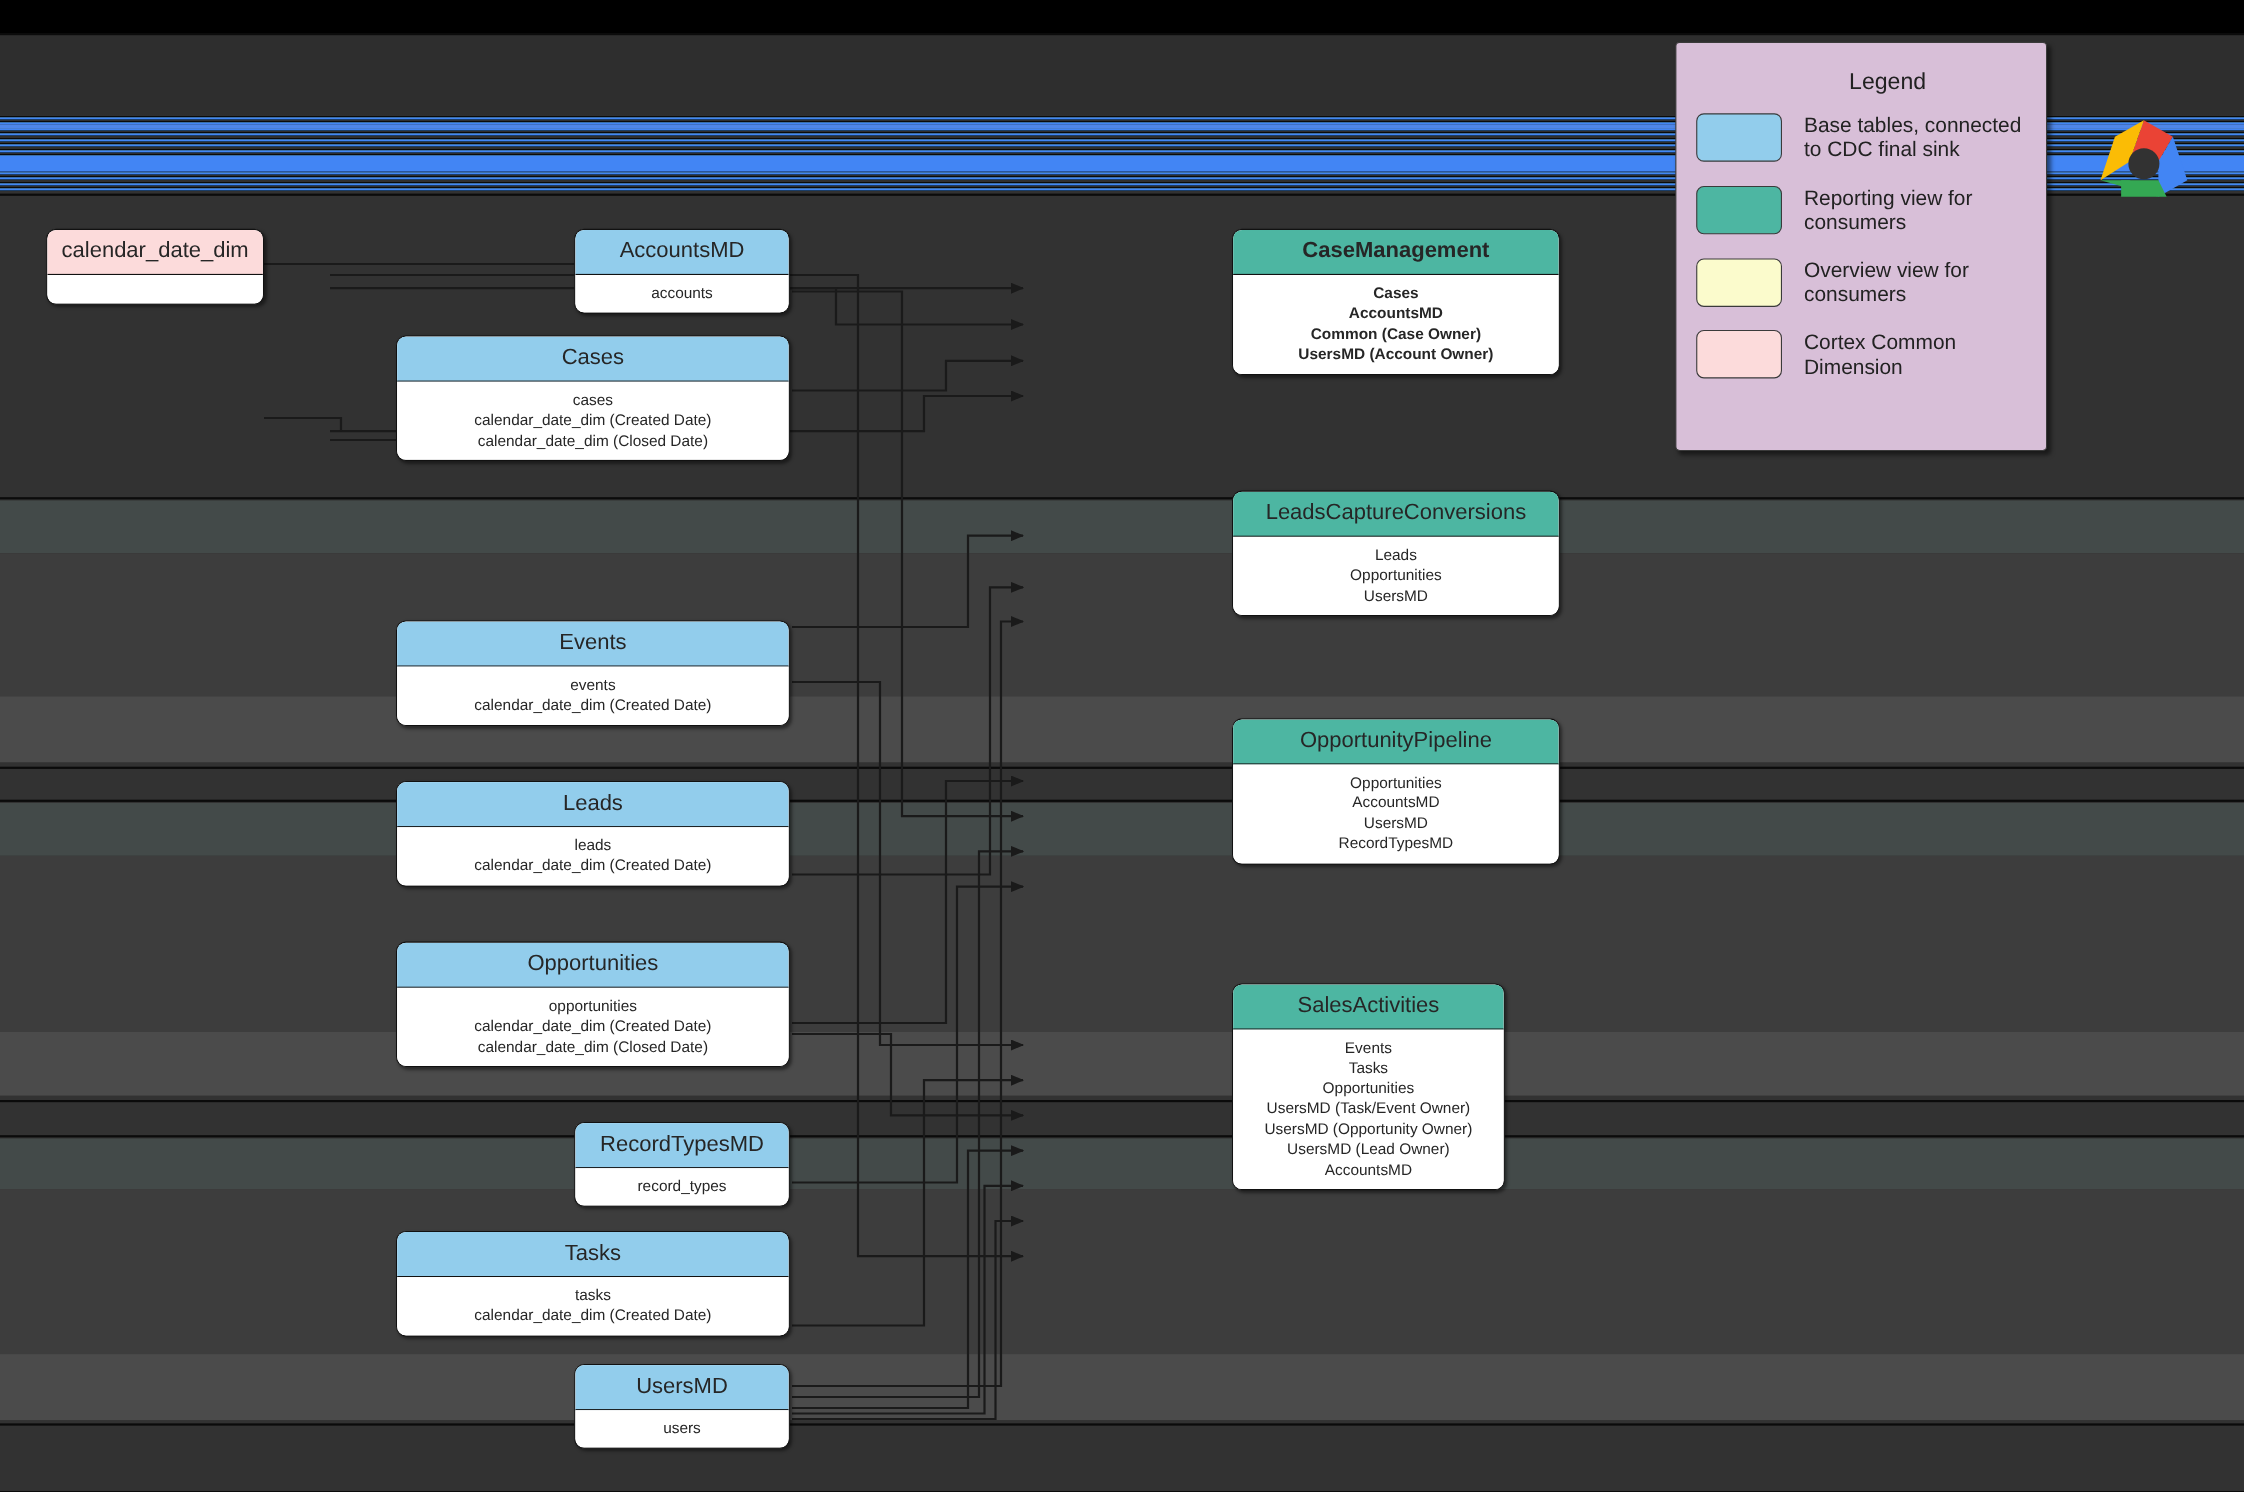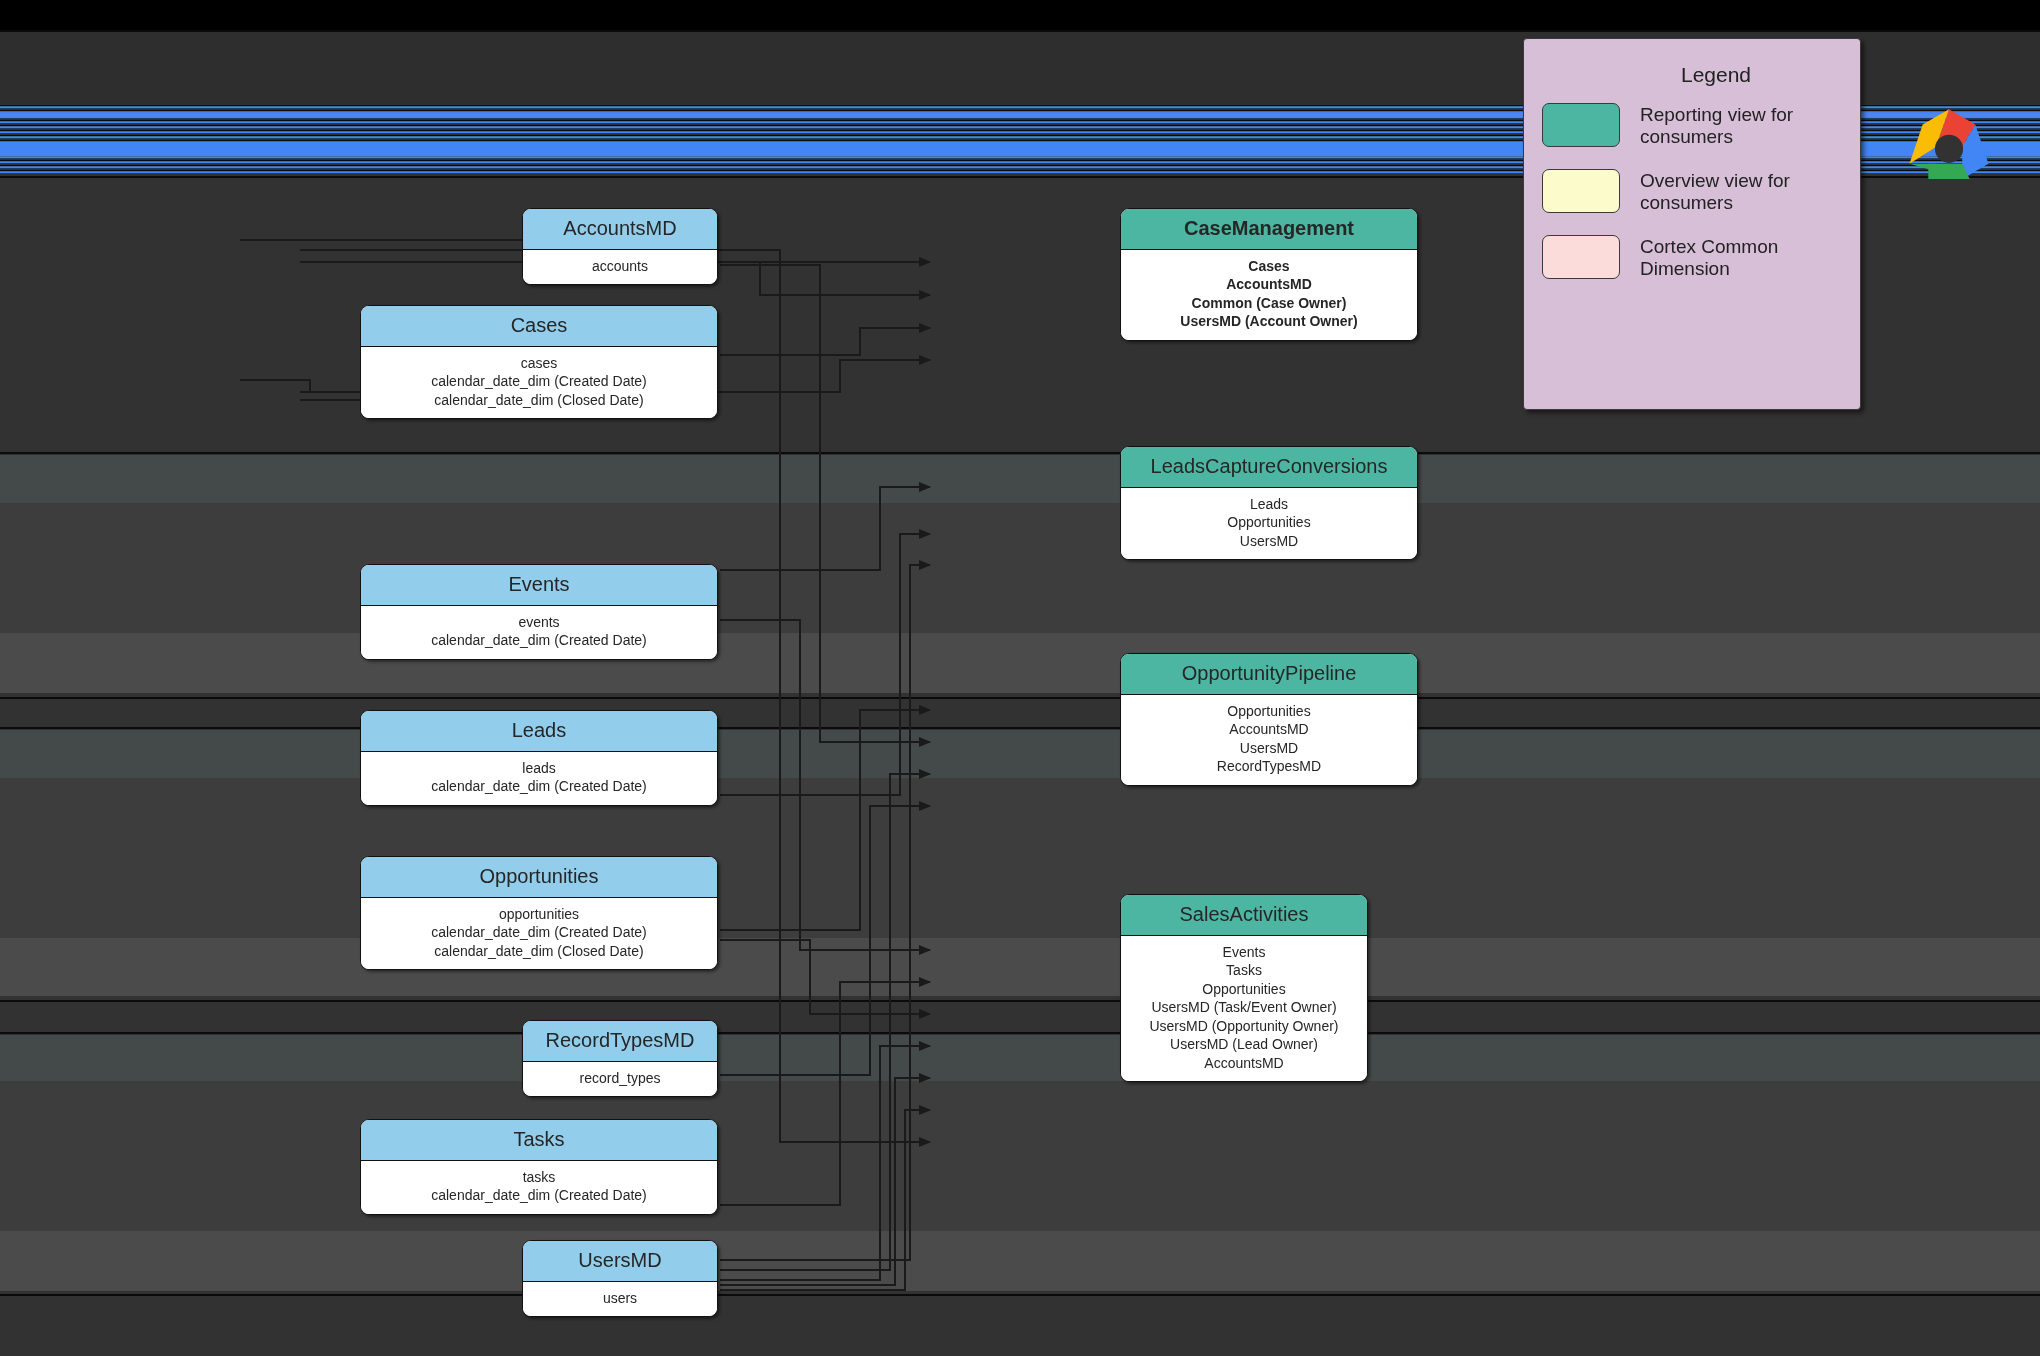--- a/index.html
+++ b/index.html
@@ -242,20 +242,24 @@
       <path d="M300,250 L780,250 L780,1142 L930,1142"></path>
     </g>
     <g stroke="#1a1a1a" stroke-width="2" fill="none">
 
       <path d="M240,240 L300,240"></path>
       <path d="M240,380 L310,380 L310,392"></path>
       <path d="M300,400 L360,400"></path>
     </g>
   </svg>
 
+  <div class="node pink" style="left:42px;top:208px;width:198px;">
+    <div class="node-title">calendar_date_dim</div>
+    <div class="node-body empty"></div>
+  </div>
 
   <div class="node blue" style="left:522px;top:208px;width:196px;">
     <div class="node-title">AccountsMD</div>
     <div class="node-body">
       <div class="node-row">accounts</div>
     </div>
   </div>
 
   <div class="node blue" style="left:360px;top:305px;width:358px;">
     <div class="node-title">Cases</div>
@@ -352,20 +356,24 @@
       <div class="node-row">UsersMD (Task/Event Owner)</div>
       <div class="node-row">UsersMD (Opportunity Owner)</div>
       <div class="node-row">UsersMD (Lead Owner)</div>
       <div class="node-row">AccountsMD</div>
     </div>
   </div>
 
   <div class="legend">
     <div class="legend-title">Legend</div>
 
+    <div class="legend-row">
+      <div class="legend-swatch" style="background:#92cdec;"></div>
+      <div class="legend-label">Base tables, connected to CDC final sink</div>
+    </div>
 
     <div class="legend-row">
       <div class="legend-swatch" style="background:#4db6a2;"></div>
       <div class="legend-label">Reporting view for consumers</div>
     </div>
 
     <div class="legend-row">
       <div class="legend-swatch" style="background:#fbfbcc;"></div>
       <div class="legend-label">Overview view for consumers</div>
     </div>

